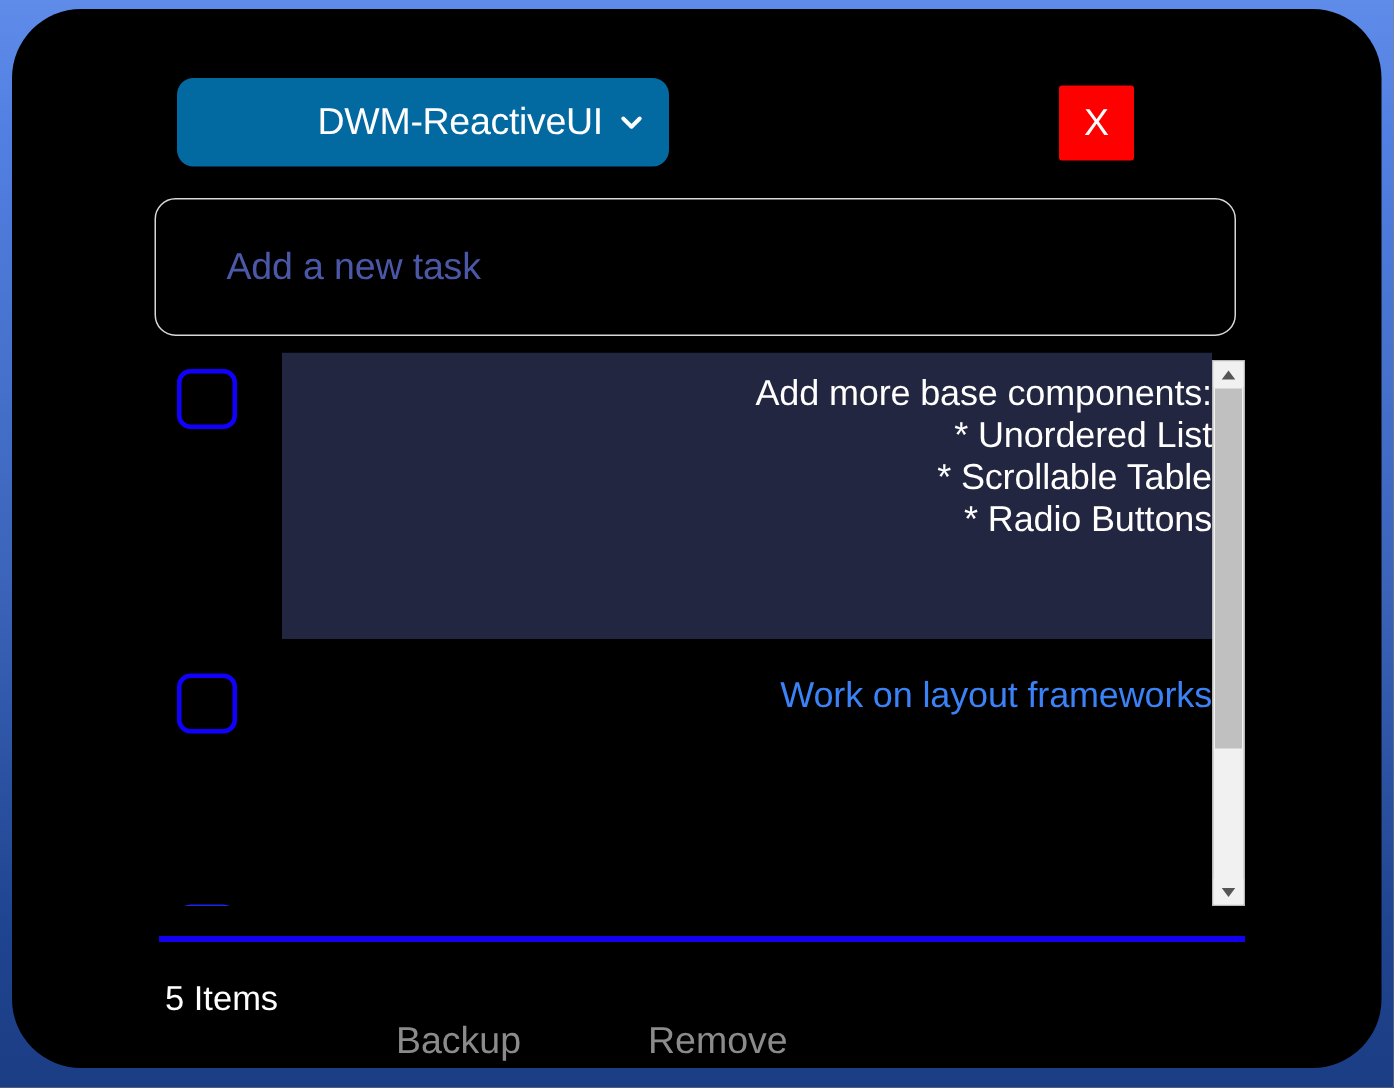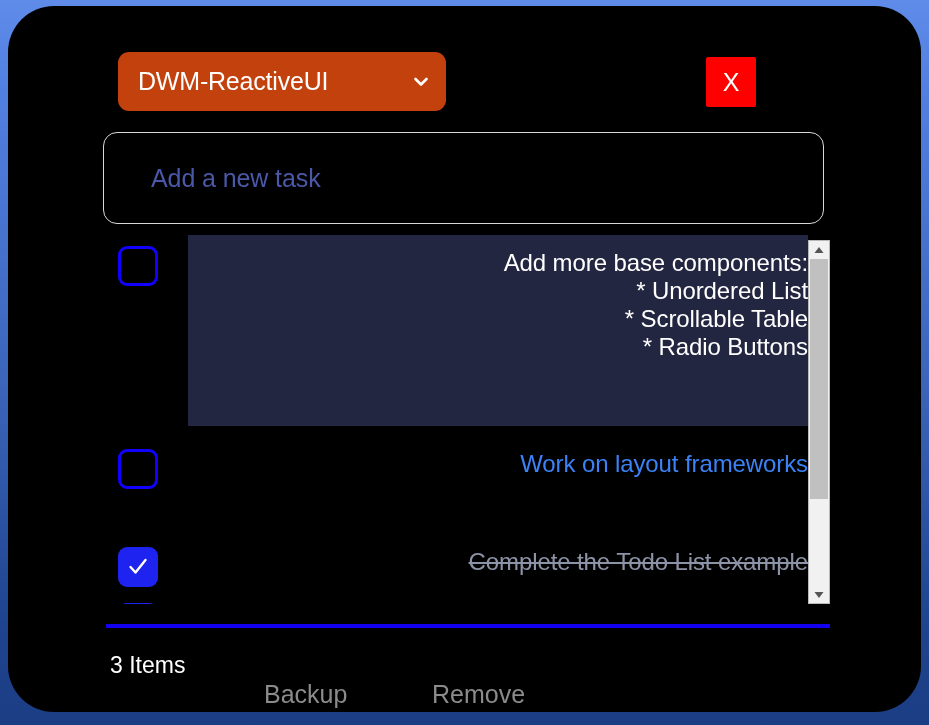--- a/index.html
+++ b/index.html
@@ -35,28 +35,29 @@
     width: 913px;
     height: 118px;
   }
 
   #project-select {
     position: absolute;
     left: 110px;
     top: 46px;
     width: 328px;
     height: 59px;
-    background: #c2410c;
+    background: #0369a1;
     border: none;
     border-radius: 11px;
     box-sizing: border-box;
     padding: 0 44px 0 20px;
     display: flex;
     align-items: center;
     cursor: pointer;
+    justify-content: flex-end;
   }
   #project-select .sel-label {
     color: #ffffff;
     font-size: 25px;
     line-height: 25px;
     letter-spacing: -0.2px;
     white-space: nowrap;
   }
   #project-select .chevron {
     position: absolute;
@@ -323,32 +324,20 @@
         </div>
       </div>
 
       <div class="task-row" id="row-1">
         <div class="task-checkbox unchecked"></div>
         <div class="task-body">
           <p class="task-text">Work on layout frameworks</p>
         </div>
       </div>
 
-      <div class="task-row" id="row-2">
-        <div class="task-checkbox checked">
-          <span class="tick">
-            <svg viewBox="0 0 22 22" width="22" height="22" aria-hidden="true">
-              <path d="M3.5 11.5 L8.5 17 L18.5 4.5" fill="none" stroke="#ffffff" stroke-width="2.4" stroke-linecap="round" stroke-linejoin="round"></path>
-            </svg>
-          </span>
-        </div>
-        <div class="task-body">
-          <p class="task-text done">Complete the Todo List example</p>
-        </div>
-      </div>
 
       <div class="task-row" id="row-3">
         <div class="task-checkbox checked">
           
         </div>
 
       </div>
 
     </div>
 
@@ -364,18 +353,18 @@
           <path d="M5.5 7 L1 1 L10 1 Z" fill="#555555"></path>
         </svg>
       </div>
     </div>
 
   </div>
 
   <div id="footer-divider"></div>
 
   <div id="footer">
-    <span id="item-count">3 Items</span>
+    <span id="item-count">5 Items</span>
     <button class="footer-action" id="action-backup">Backup</button>
     <button class="footer-action" id="action-restore">Remove</button>
   </div>
 
 </div>
 
 </body></html>

